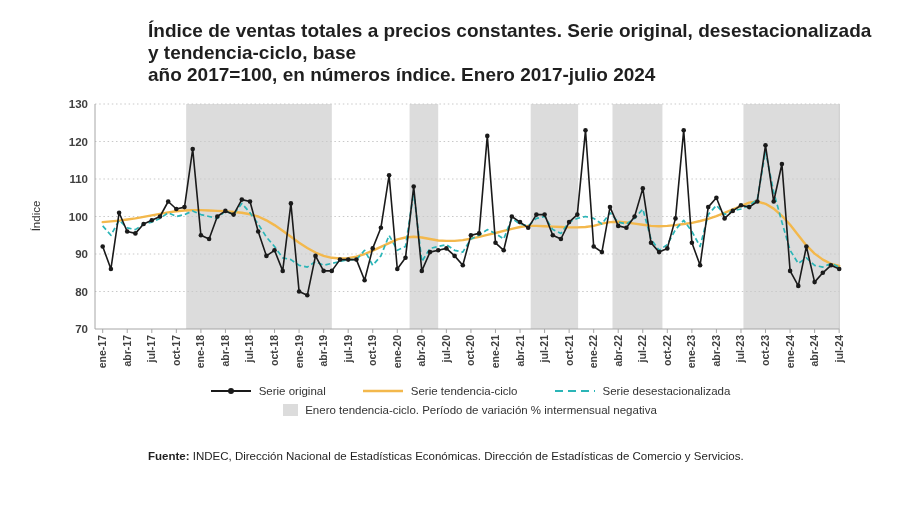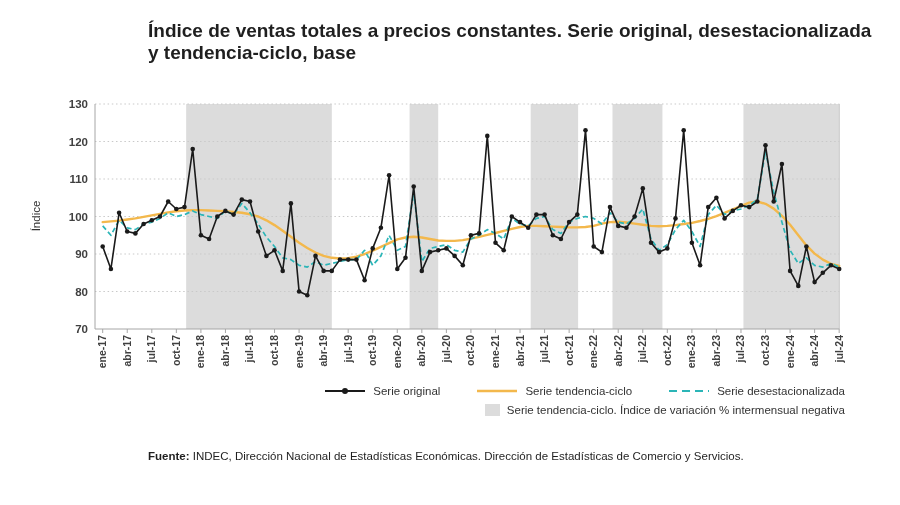--- a/index.html
+++ b/index.html
@@ -6,38 +6,39 @@
   body{
     width:900px;height:505px;background:#ffffff;position:relative;overflow:hidden;
     font-family:"Liberation Sans","DejaVu Sans",sans-serif;
   }
   .title{
     position:absolute;left:148px;top:20px;width:724px;
     font-size:19px;font-weight:bold;color:#1f1f1f;line-height:22px;
   }
   .chart-svg{position:absolute;left:0;top:0;}
   .legend{
-    position:absolute;left:95px;width:750px;display:flex;justify-content:flex-end;
+    position:absolute;left:95px;width:750px;display:flex;justify-content:center;
     align-items:center;color:#333333;font-size:11.5px;
   }
   .legend-row1{top:385px;gap:36px;}
   .legend-row2{top:404px;gap:0;}
   .legend-item{display:flex;align-items:center;gap:7px;white-space:nowrap;}
   .swatch{flex:0 0 auto;display:block;}
   .source{
     position:absolute;left:148px;top:450px;width:730px;
     font-size:11.5px;color:#1f1f1f;
   }
   .source b{font-weight:bold;}
 </style>
 </head>
 <body>
 
 <div class="title">
   <div>Índice de ventas totales a precios constantes. Serie original, desestacionalizada y tendencia-ciclo, base</div>
+  <div>año 2017=100, en números índice. Enero 2017-julio 2024</div>
 </div>
 
 <svg id="chart" class="chart-svg" width="900" height="505">
     <rect x="186.1666" y="104" width="145.65740000000002" height="225" fill="#dcdcdc"></rect>
     <rect x="409.5625" y="104" width="28.640499999999975" height="225" fill="#dcdcdc"></rect>
     <rect x="530.6709" y="104" width="47.461400000000026" height="225" fill="#dcdcdc"></rect>
     <rect x="612.5009" y="104" width="49.91630000000009" height="225" fill="#dcdcdc"></rect>
     <rect x="743.4289" y="104" width="95.74110000000007" height="225" fill="#dcdcdc"></rect>
     <line x1="95" y1="291.5" x2="839.3" y2="291.5" stroke="#c9c9c9" stroke-width="1" stroke-dasharray="1.5,2.7"></line>
     <line x1="95" y1="254" x2="839.3" y2="254" stroke="#c9c9c9" stroke-width="1" stroke-dasharray="1.5,2.7"></line>
@@ -234,19 +235,19 @@
     </svg>
     <span>Serie desestacionalizada</span>
   </div>
 </div>
 
 <div class="legend legend-row2">
   <div class="legend-item">
     <svg class="swatch" width="15" height="12">
       <rect x="0" y="0" width="15" height="12" fill="#dcdcdc"></rect>
     </svg>
-    <span>Serie tendencia-ciclo. Índice de variación % intermensual negativa</span>
+    <span>Enero tendencia-ciclo. Período de variación % intermensual negativa</span>
   </div>
 </div>
 
 <div class="source">
   <b>Fuente:</b><span> INDEC, Dirección Nacional de Estadísticas Económicas. Dirección de Estadísticas de Comercio y Servicios.</span>
 </div>
 
 </body></html>

